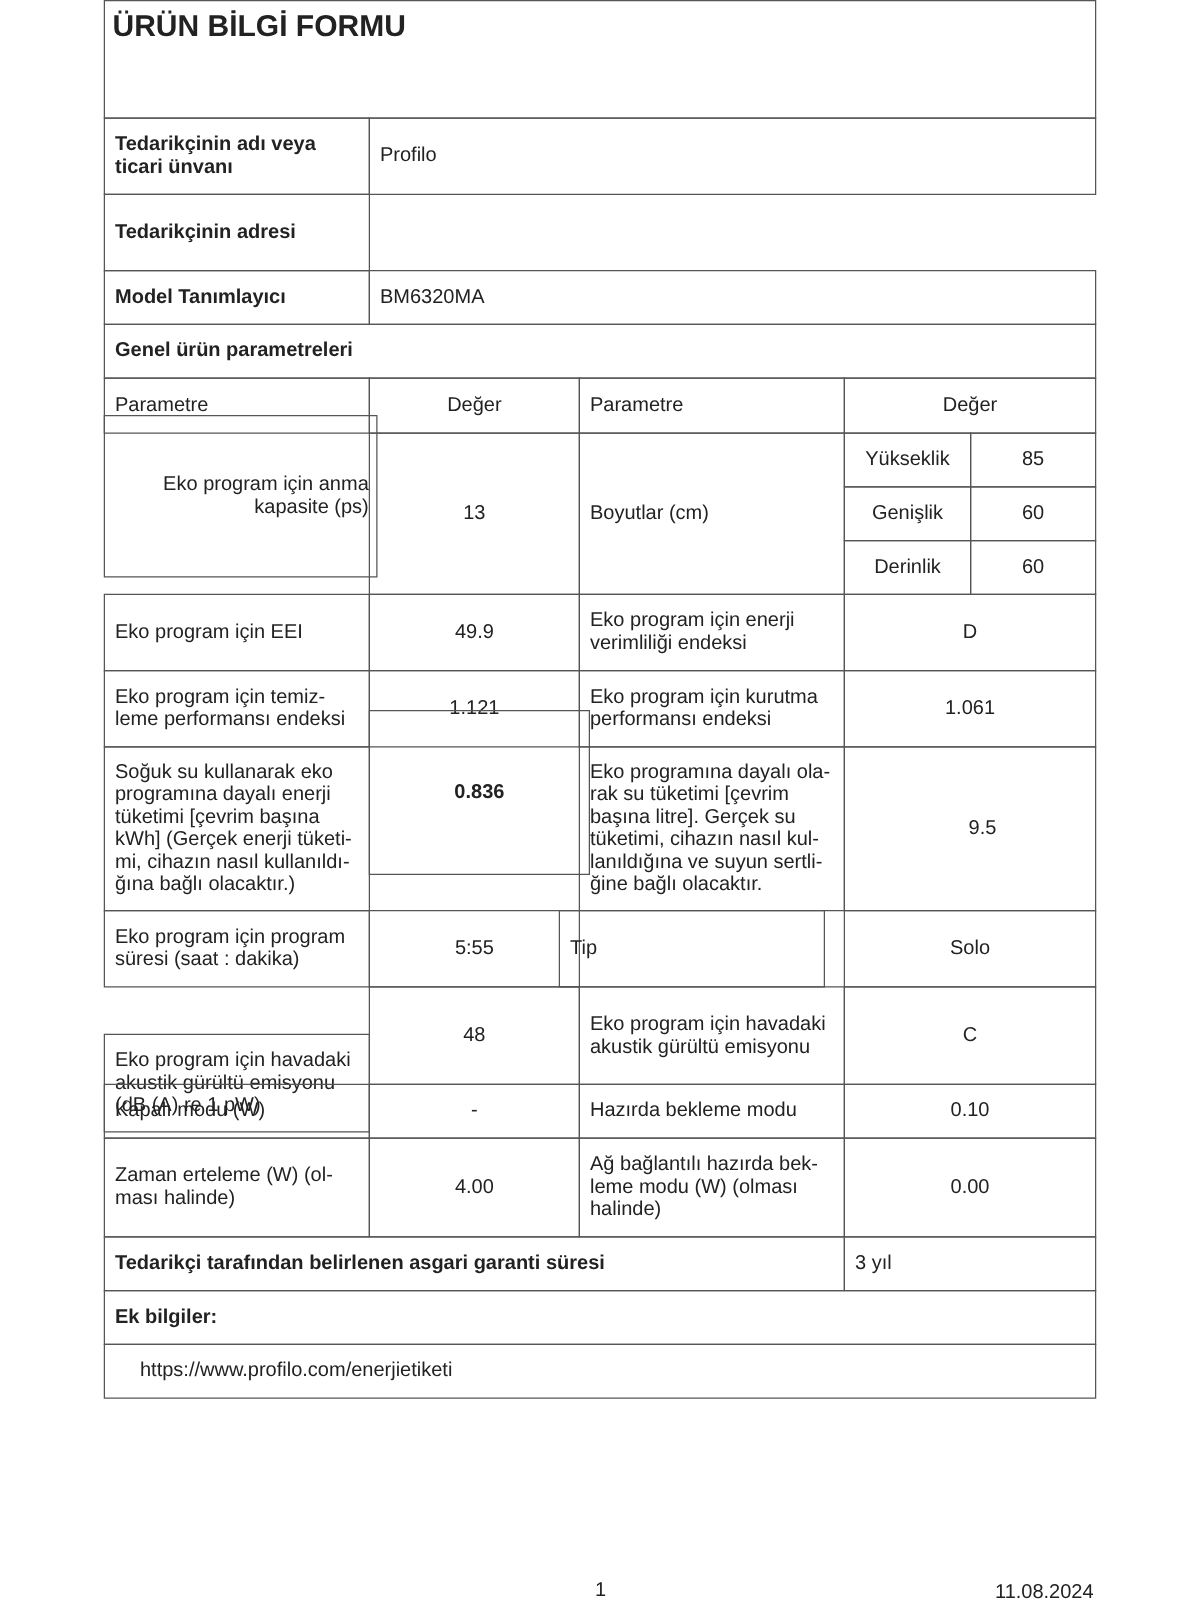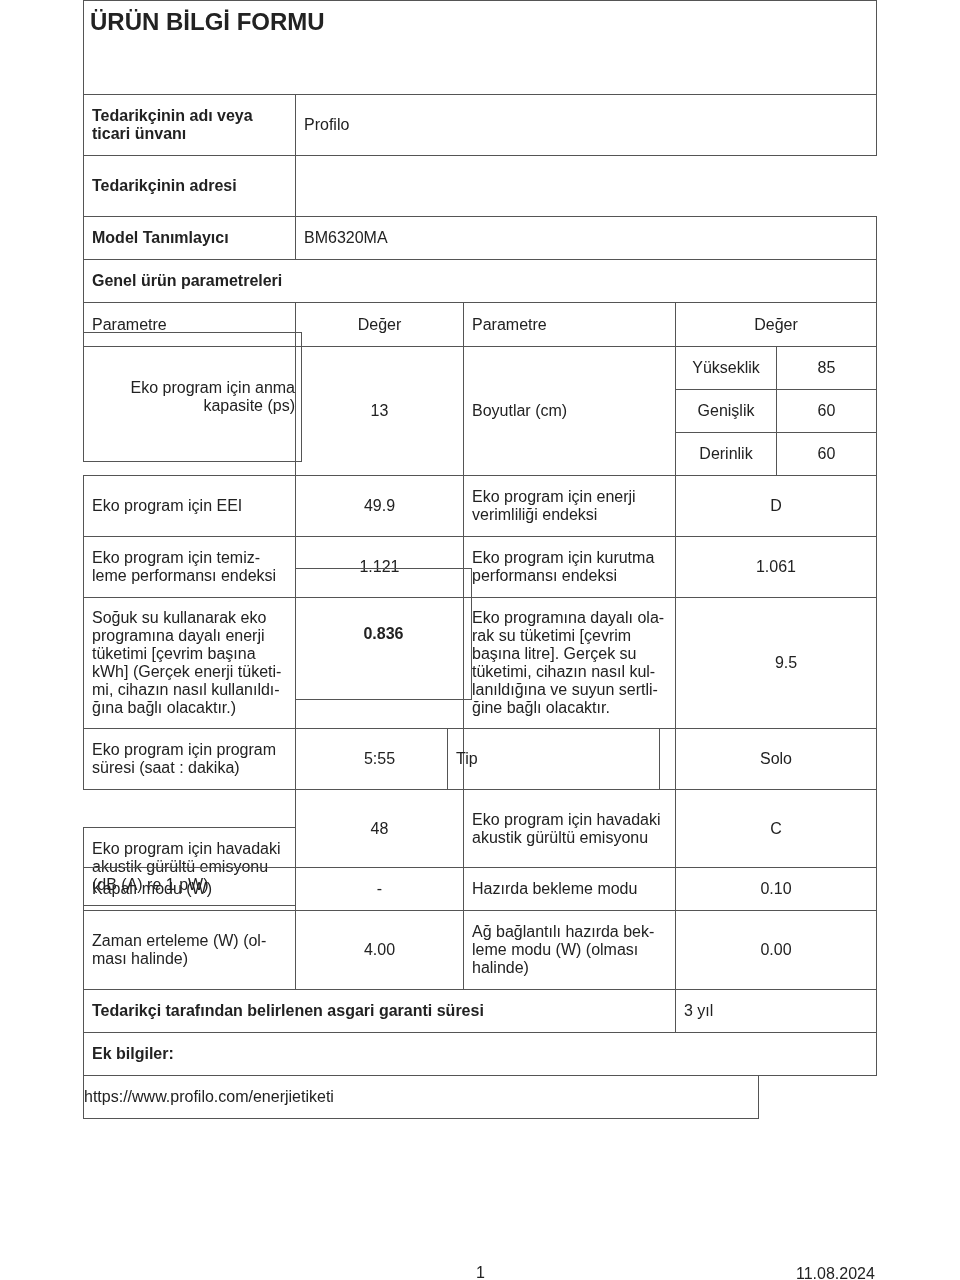--- a/index.html
+++ b/index.html
@@ -79,17 +79,17 @@
 
   <div class="cell pad" style="left:83px;top:910px;width:213px;height:80px;">Zaman erteleme (W) (ol-ması halinde)</div>
   <div class="cell center" style="left:295px;top:910px;width:169px;height:80px;">4.00</div>
   <div class="cell pad" style="left:463px;top:910px;width:213px;height:80px;">Ağ bağlantılı hazırda bek-leme modu (W) (olması halinde)</div>
   <div class="cell center" style="left:675px;top:910px;width:202px;height:80px;">0.00</div>
 
   <div class="cell pad bold" style="left:83px;top:989px;width:593px;height:44px;">Tedarikçi tarafından belirlenen asgari garanti süresi</div>
   <div class="cell pad" style="left:675px;top:989px;width:202px;height:44px;">3 yıl</div>
 
   <div class="cell pad bold" style="left:83px;top:1032px;width:794px;height:44px;">Ek bilgiler:</div>
-  <div class="cell" style="left:83px;top:1075px;width:676px;height:44px;padding-left:0;">https://www.profilo.com/enerjietiketi</div>
+  <div class="cell" style="left:83px;top:1075px;width:794px;height:44px;padding-left:28px;">https://www.profilo.com/enerjietiketi</div>
 
   <div class="footer-page">1</div>
   <div class="footer-date">11.08.2024</div>
 </div>
 
 </body></html>

